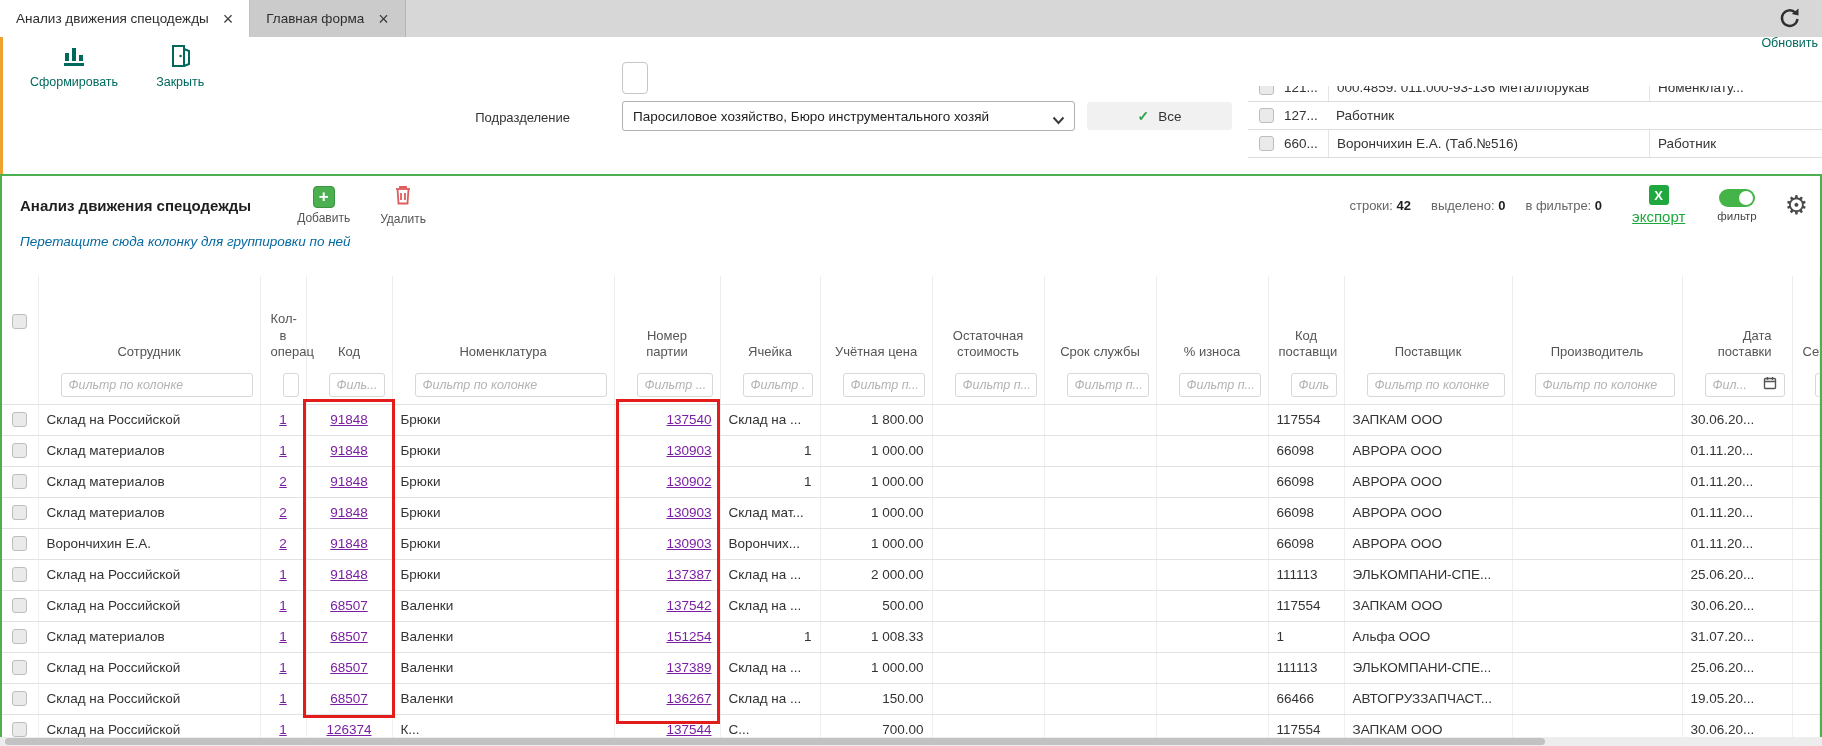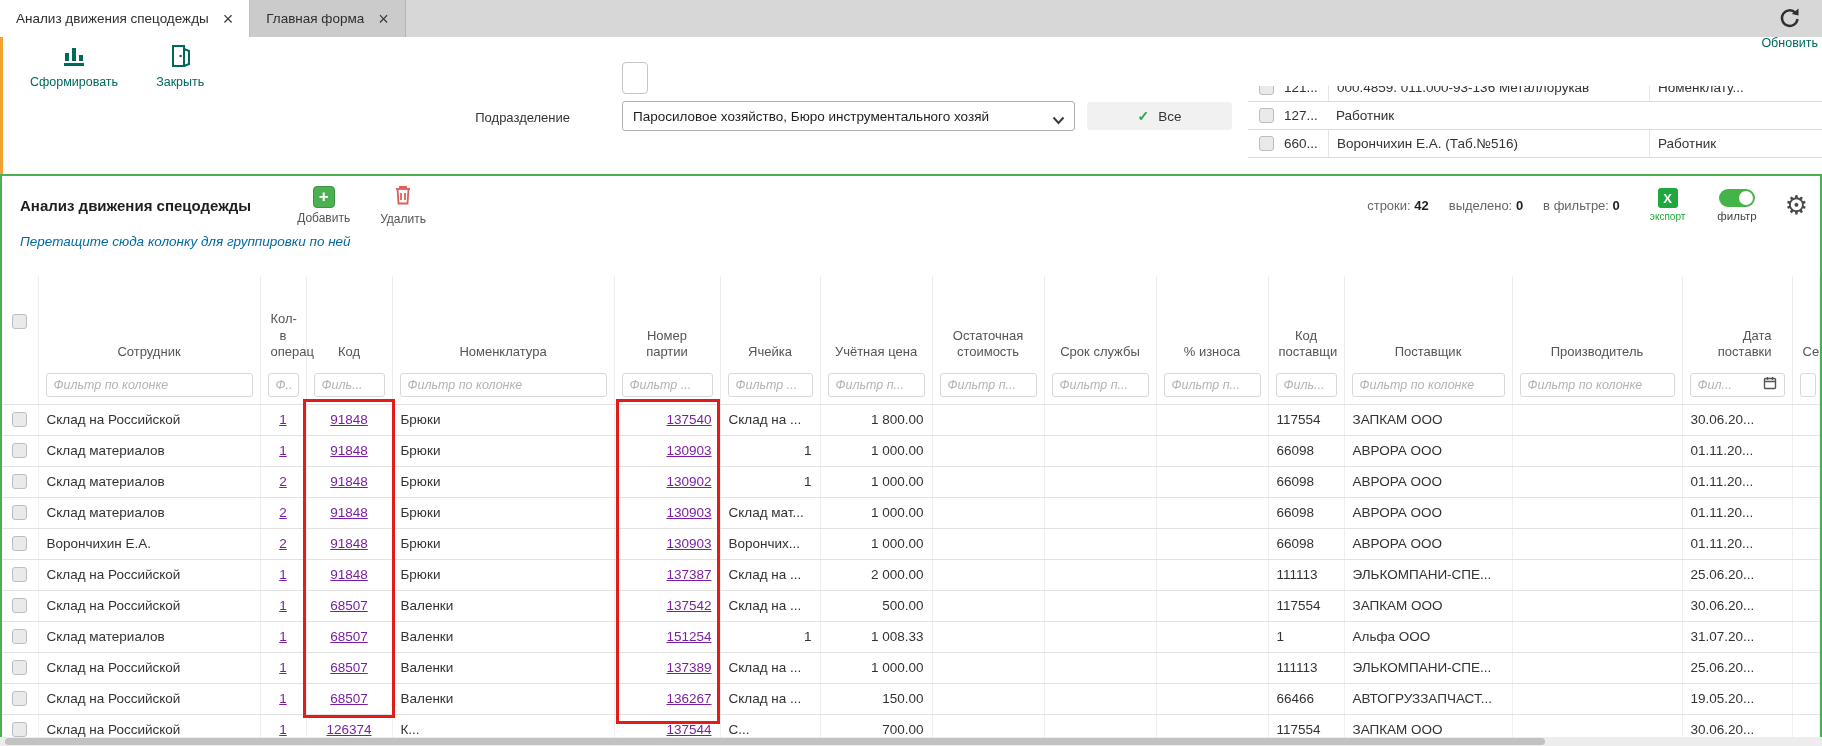--- a/index.html
+++ b/index.html
@@ -53,39 +53,39 @@
     cursor:pointer; }
   .ph-btn.add { margin-left:46px; }
   .ph-btn.del { margin-left:30px; }
   .addicon { width:22px; height:22px; border-radius:4px; background:#4caf50; border:1px solid #3b9440;
     color:#fff; font-size:17px; font-weight:bold; display:flex; align-items:center; justify-content:center; line-height:1; }
   .stats { margin-left:auto; display:flex; gap:20px; font-size:13px; color:#666; align-items:flex-end; white-space:nowrap; }
   .stats b { color:#1f1f1f; }
   .ph-export { margin-left:30px; }
   .xlicon { width:20px; height:20px; background:#1fa83d; border-radius:3px; color:#fff; font-weight:bold;
     font-size:13px; display:flex; align-items:center; justify-content:center; }
-  .ph-export span.lbl { color:#1fa83d; font-size:10px; }
+  .ph-export span.lbl { color:#1fa83d; font-size:15px;text-decoration:underline; }
   .ph-filter { margin-left:32px; }
   .toggle { width:36px; height:18px; border-radius:9px; background:#44b449; position:relative; }
   .toggle::after { content:""; position:absolute; right:2px; top:2px; width:14px; height:14px; border-radius:50%; background:#fff; }
   .ph-filter span.lbl { color:#444; font-size:11.5px; }
   .gear { margin-left:28px; margin-right:2px; font-size:26px; color:#4a4a4a; line-height:1; cursor:pointer; }
 
   .group-hint { font-style:italic; font-size:13.5px; color:#0369a1; padding-left:18px; height:26px; }
 
   
   table.grid { border-collapse:collapse; table-layout:fixed; width:1818px; margin-top:16px; }
   table.grid thead th { font-weight:normal; font-size:13px; color:#555; vertical-align:bottom; text-align:center;
     padding:0 10px 6px; height:90px; border-right:1px solid #ededed; line-height:1.25; }
   table.grid thead th.th-check { vertical-align:middle; padding:0; }
   table.grid thead th.th-batch { padding:0 22px 6px; }
   table.grid thead th.th-date { padding:0 20px 6px;text-align:right; }
   table.grid thead tr.filters th { height:38px; padding:4px 7px; vertical-align:middle; border-bottom:1px solid #e2e2e2; }
   .filter-box { display:flex; align-items:center; border:1px solid #d8d8d8; border-radius:3px; height:24px;
-    padding:0 7px; background:#fff; }
+    padding:0 7px; background:#fff;margin-left:15px; }
   .filter-box input { border:none; outline:none; width:100%; min-width:0; font-size:12.5px;
     font-family:"Liberation Sans", sans-serif; color:#333; background:transparent; }
   .filter-box input::placeholder { font-style:italic; color:#b3b3b3; }
   table.grid td { height:31px; font-size:13.5px; color:#333; padding:0 8px; white-space:nowrap; overflow:hidden;
     border-right:1px solid #efefef; border-bottom:1px solid #e2e2e2; }
   td.cell-left { text-align:left; padding-left:10px; }
   td.cell-center { text-align:center; }
   td.cell-right, td.right { text-align:right; padding-right:8px; }
   td.col-check, th.th-check { text-align:center; }
   .cb { width:15px; height:15px; border:1px solid #bdbdbd; background:#eaeaea; border-radius:3px;

